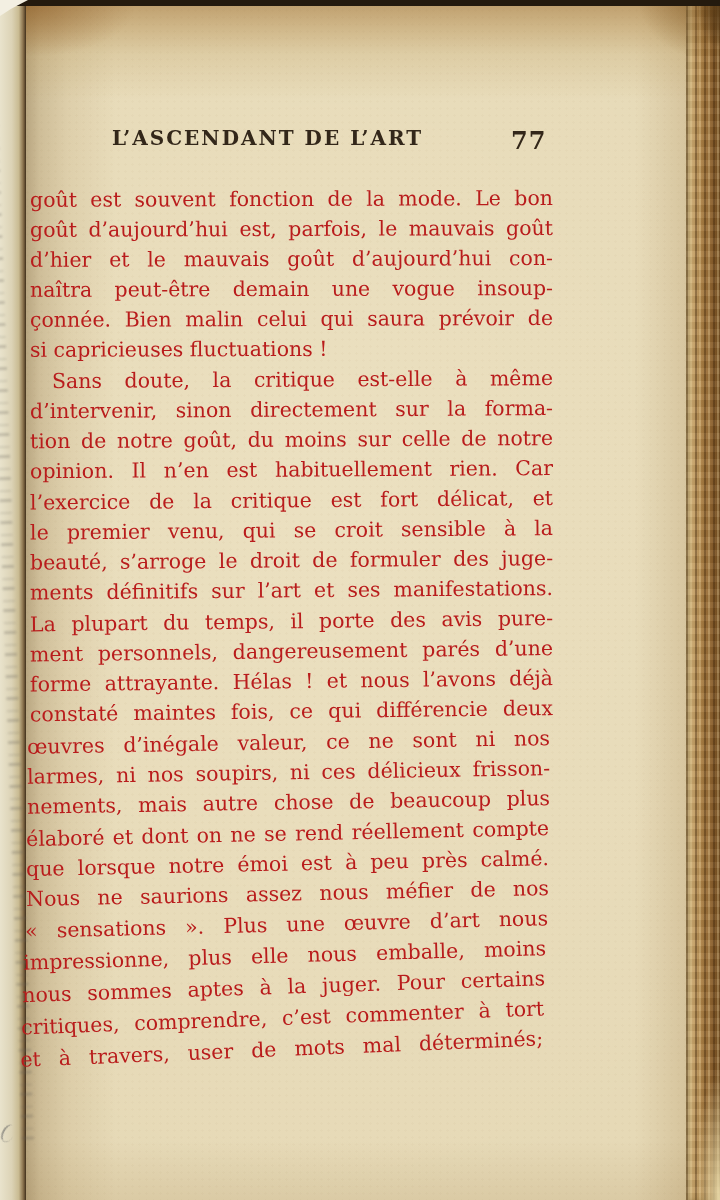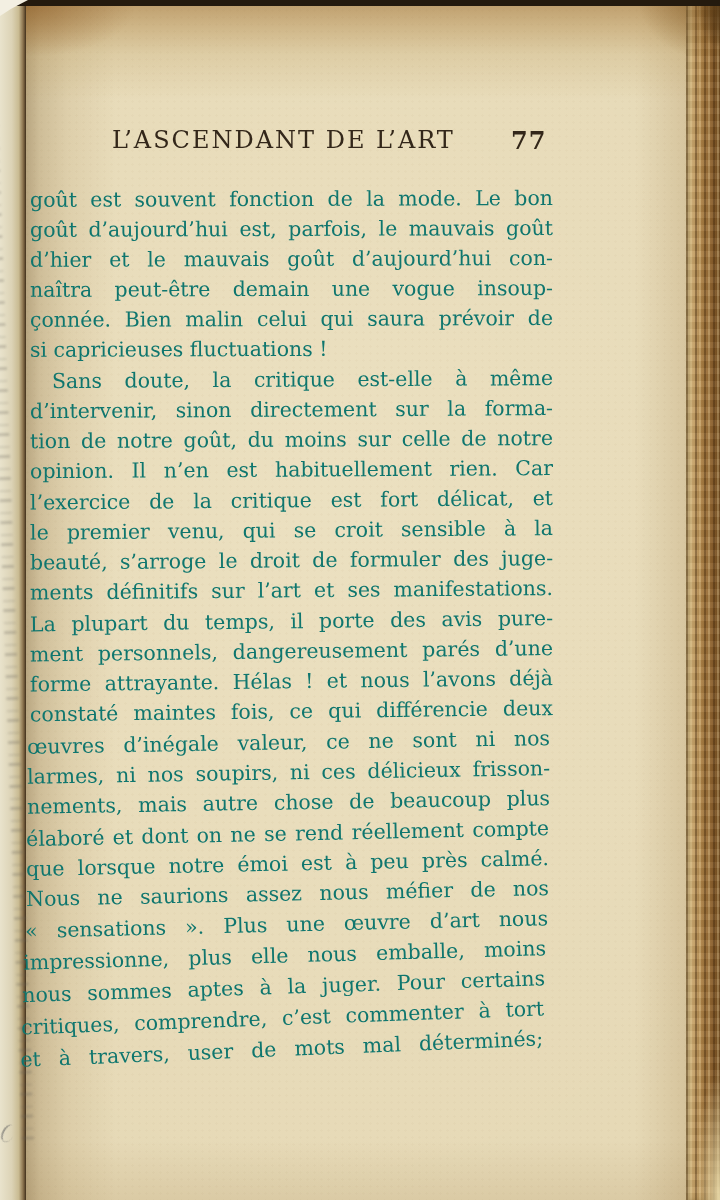--- a/index.html
+++ b/index.html
@@ -43,24 +43,24 @@
       linear-gradient(90deg,#decb96 0,#c7a369 22%,#a87d42 48%,#8a5f2c 78%,#6f4a1e 100%);
     box-shadow:inset 3px 0 4px rgba(90,60,20,.35);}
   .edge-stack::before{content:"";position:absolute;right:0;top:0;width:22px;height:46px;
     background:radial-gradient(ellipse at 100% 0%,rgba(40,26,10,.85),rgba(0,0,0,0) 75%);}
   .edge-stack::after{content:"";position:absolute;right:0;bottom:0;width:26px;height:130px;
     background:radial-gradient(ellipse at 100% 100%,rgba(242,228,178,.9),rgba(0,0,0,0) 70%);}
   .top-right-wedge{position:absolute;left:640px;top:0;width:80px;height:60px;z-index:3;pointer-events:none;
     background:radial-gradient(ellipse at 95% 0%,rgba(118,78,28,.6),rgba(0,0,0,0) 72%);}
   
   .header-row{position:absolute;left:0;top:126px;width:720px;height:34px;z-index:4;color:#33271a;}
-  .header-title{position:absolute;left:112px;top:0;font-size:24px;letter-spacing:2px;font-weight:normal;white-space:nowrap;}
+  .header-title{position:absolute;left:112px;top:0;font-size:20px;letter-spacing:2px;font-weight:bold;white-space:nowrap;}
   .folio{position:absolute;left:511px;top:0;font-size:24px;letter-spacing:1px;font-weight:bold;text-align:right;}
   
-  .textblock{position:absolute;left:30px;top:183px;width:523px;z-index:4;color:#0f766e;}
+  .textblock{position:absolute;left:30px;top:183px;width:523px;z-index:4;color:#b91c1c;}
   .line{height:30px;line-height:30px;font-size:20.5px;overflow:hidden;
     text-align:justify;transform-origin:100% 50%;white-space:normal;}
   .line::after{content:"";display:inline-block;width:100%;height:0;}
   .line.no-justify{text-align:left;}
   .line.no-justify::after{content:none;}
   .line.indent{text-indent:22px;}
   
   .textblock .line:nth-child(-n+6){transform:rotate(-0.2deg);}
   .textblock .line:nth-child(n+7):nth-child(-n+10){transform:rotate(-0.35deg);}
   .textblock .line:nth-child(n+11):nth-child(-n+14){transform:rotate(-0.5deg);}

